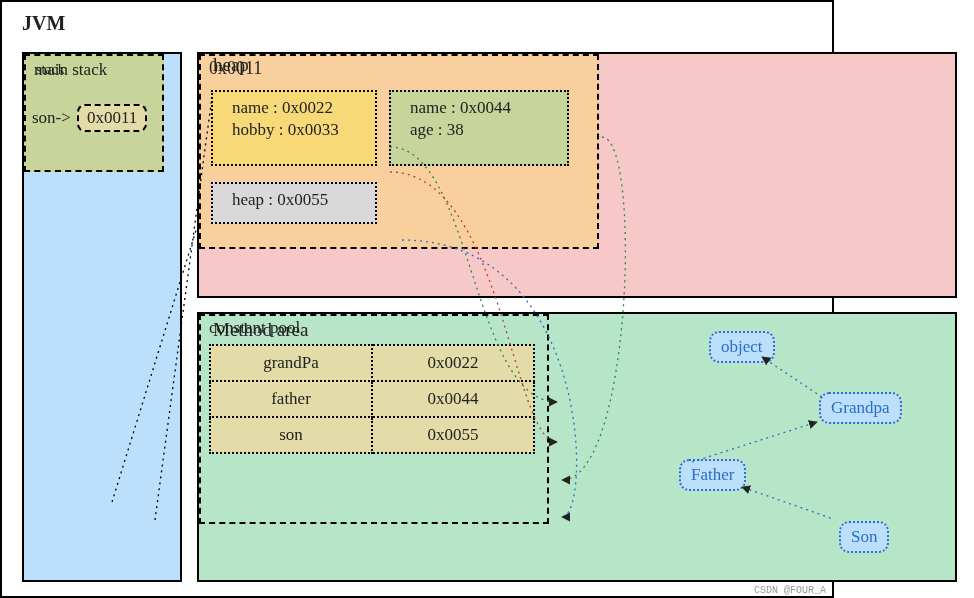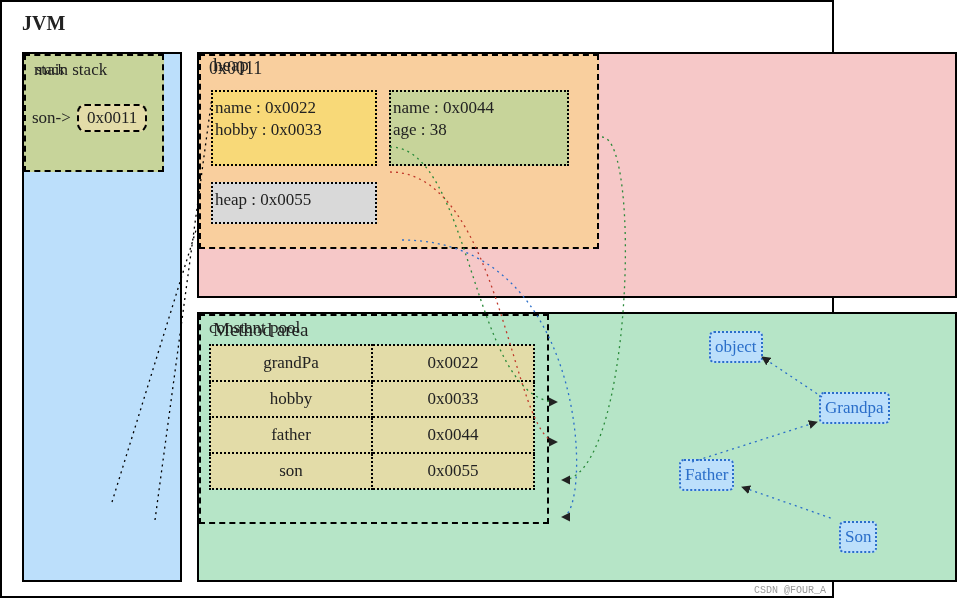--- a/index.html
+++ b/index.html
@@ -34,32 +34,32 @@
   .method{left:195px;top:310px;width:760px;height:270px;background:var(--green)}
   .method .title{position:absolute;top:5px;left:14px;font-size:19px}
   
   .mainstack{left:10px;bottom:12px;width:140px;height:118px;background:var(--olive);border:2px dashed #000}
   .mainstack .ms-label{position:absolute;top:6px;left:10px}
   .stkrow{position:absolute;left:8px;top:50px;display:flex;align-items:center;gap:6px}
   .addr-chip{border:2px dashed #000;padding:2px 8px;background:var(--khaki);border-radius:8px}
   
   .obj{left:18px;top:40px;width:400px;height:195px;background:var(--orange);border:2px dashed #000}
   .obj .obj-title{position:absolute;top:4px;left:10px;font-size:18px}
-  .field{border:2px dotted #000;padding:6px 2px}
+  .field{border:2px dotted #000;padding:6px 19px}
   .sonbox{position:absolute;left:12px;top:36px;width:166px;height:76px;background:var(--yellow)}
   .fatherbox{position:absolute;left:190px;top:36px;width:180px;height:76px;background:var(--olive)}
   .gpbox{position:absolute;left:12px;top:128px;width:166px;height:42px;background:var(--grey)}
   .fld{margin-bottom:2px}
   
   .pool{left:18px;top:40px;width:350px;height:210px;border:2px dashed #000}
   .pool .pool-title{position:absolute;top:4px;left:10px}
   .pool table{position:absolute;top:30px;left:10px;border-collapse:collapse;width:326px}
   .pool td{border:2px dotted #000;background:var(--khaki);text-align:center;height:36px;width:50%}
   
-  .hbox{position:absolute;border:2px dotted var(--handblue);background:var(--blue);padding:4px 4px;border-radius:5px}
+  .hbox{position:absolute;border:2px dotted var(--handblue);background:var(--blue);padding:4px 10px;border-radius:10px}
   
   svg.overlay{position:absolute;inset:0;width:100%;height:100%;pointer-events:none}
   .watermark{position:absolute;right:6px;bottom:0;font-size:10px;color:#999;font-family:Liberation Mono, monospace}
 </style>
 </head>
 <body>
 
 <div class="canvas">
   <div class="label jvm-label">JVM</div>
 
@@ -96,24 +96,20 @@
     <div class="title">Method area</div>
     <div class="pool">
       <div class="pool-title">constant pool</div>
       <table>
         <tbody>
             <tr>
               <td>grandPa</td>
               <td>0x0022</td>
             </tr>
         <tr>
-              <td>hobby</td>
-              <td>0x0033</td>
-            </tr>
-        <tr>
               <td>father</td>
               <td>0x0044</td>
             </tr>
         <tr>
               <td>son</td>
               <td>0x0055</td>
             </tr>
       </tbody>
         </table>
     </div>

